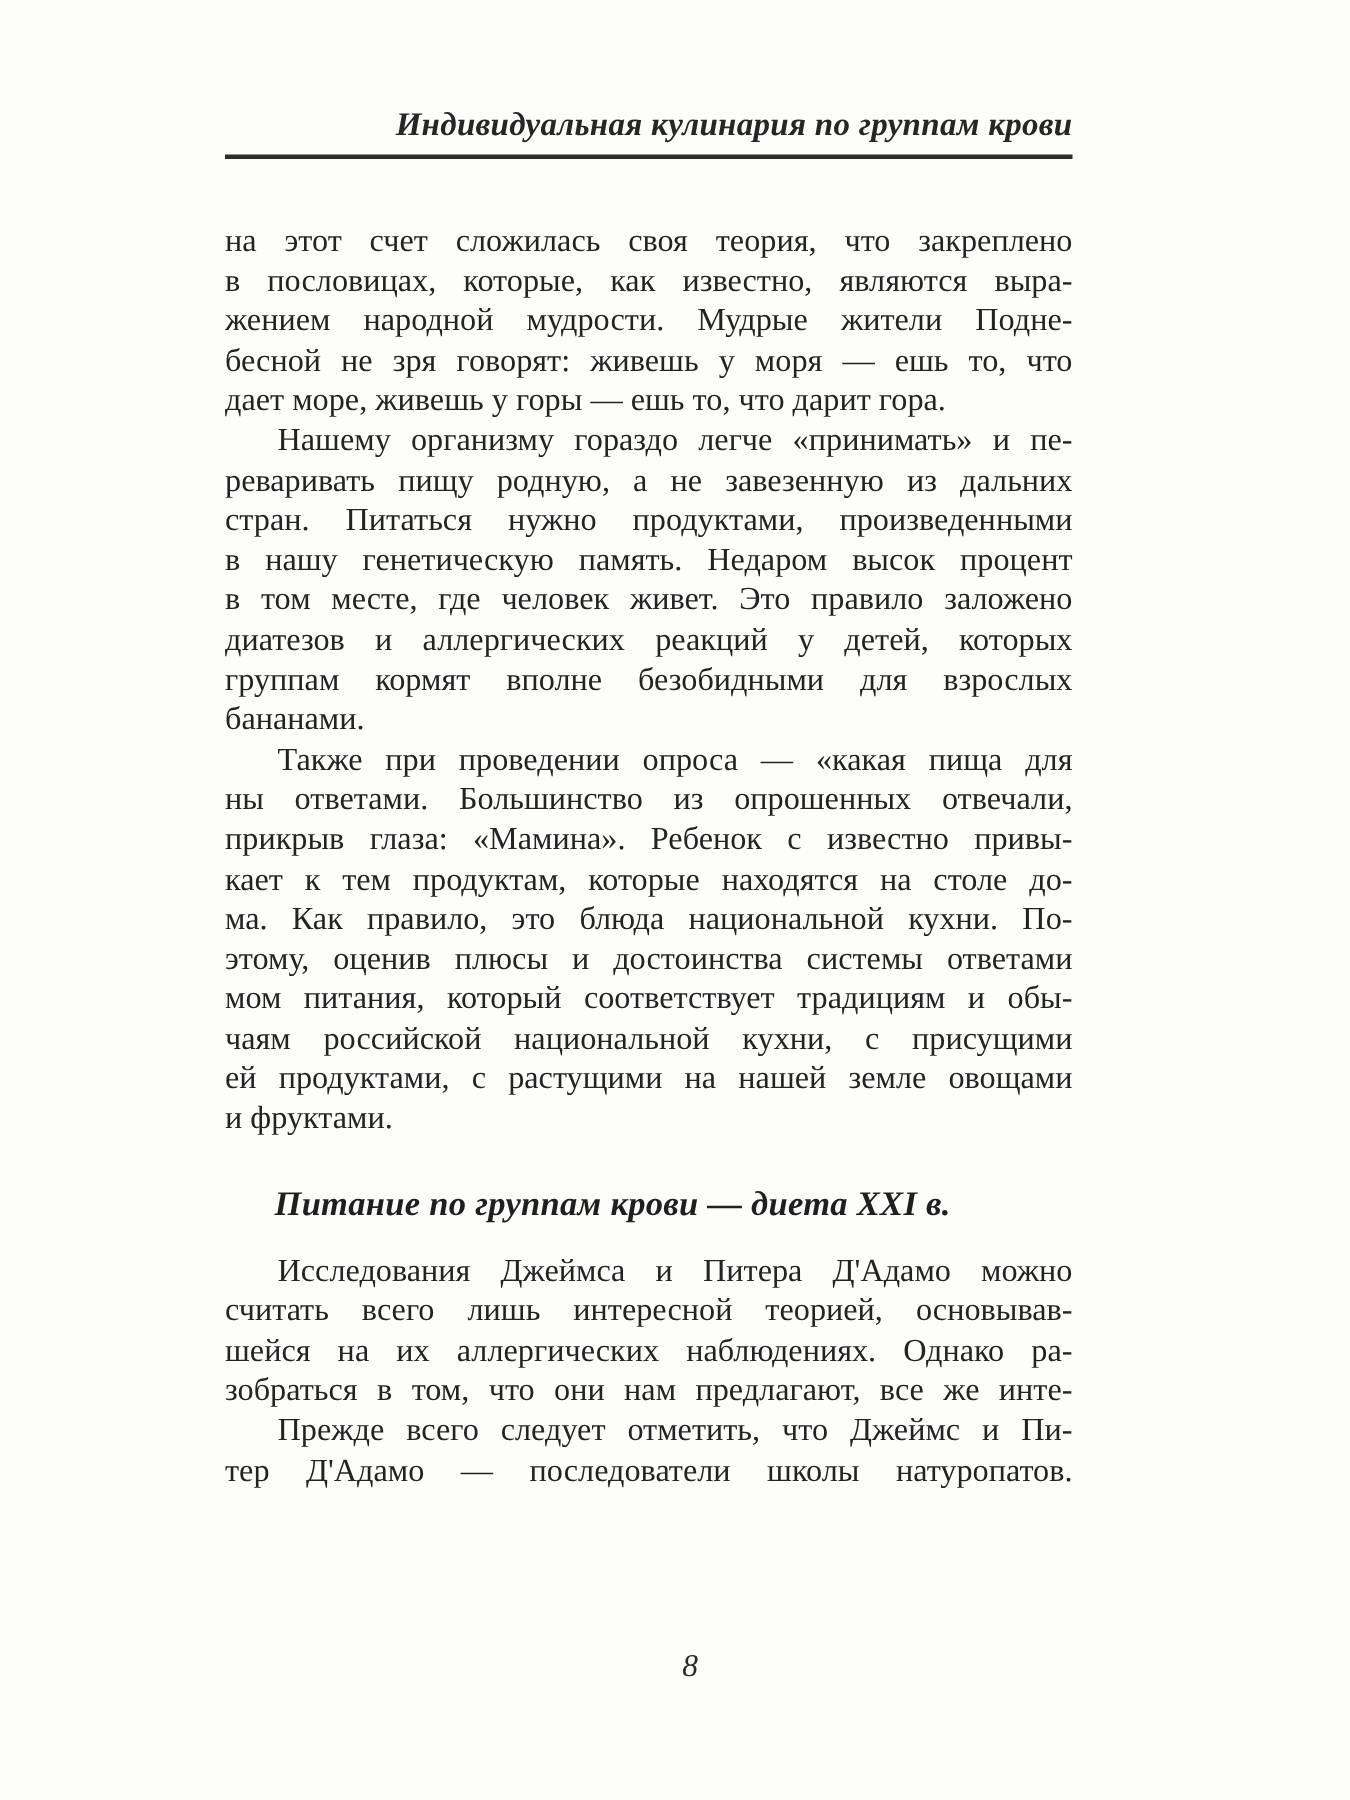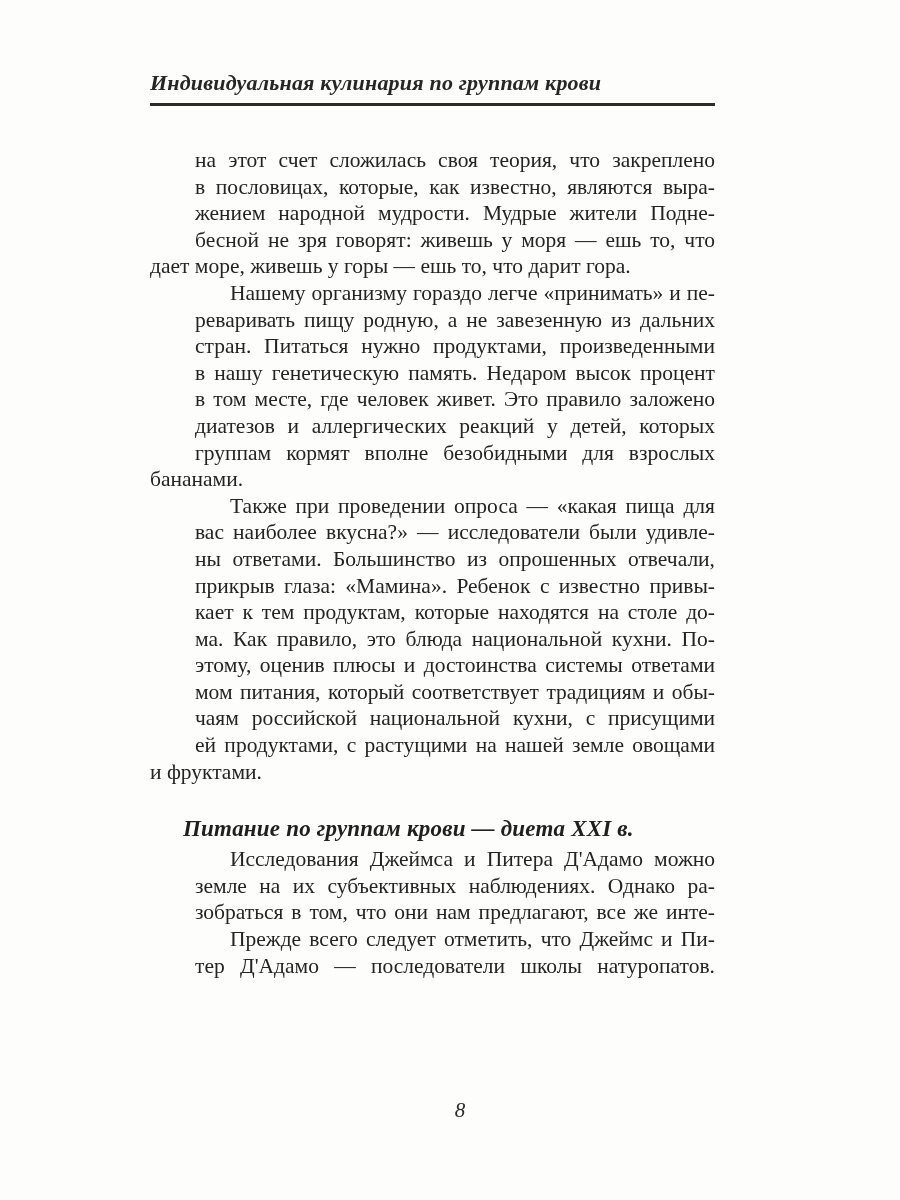--- a/index.html
+++ b/index.html
@@ -14,21 +14,21 @@
     background: #fdfdfc;
     color: #232323;
     overflow: hidden;
   }
   .column {
     position: absolute;
     left: 150px; top: 70px;
     width: 565px;
   }
   .running-head {
-    text-align: left;
+    text-align: right;
     font-style: italic;
     font-weight: 600;
     font-size: 22px;
     line-height: 26px;
     letter-spacing: 0.2px;
     color: #262626;
   }
   .header-rule {
     margin-top: 7px;
     border: 0;
@@ -39,31 +39,30 @@
     font-size: 21.5px;
     line-height: 26.6px;
   }
   .para { margin: 0; }
   .ln {
     text-align: justify;
     text-align-last: justify;
     height: 26.6px;
     overflow: hidden;
     white-space: normal;
-    margin-left: 45px;
   }
   .ln-last {
     text-align: left;
     text-align-last: left;
     height: 26.6px;
     overflow: hidden;
   }
   .ind { text-indent: 35px; }
   .section-heading {
-    margin: 30px 0 4px 0;
+    margin: 30px 0 18px 0;
     font-weight: bold;
     font-style: italic;
     font-size: 23px;
     line-height: 27px;
     text-indent: 33px;
     color: #1f1f1f;
     letter-spacing: 0.2px;
   }
   .page-number {
     position: absolute;
@@ -101,37 +100,37 @@
         <div class="ln">стран. Питаться нужно продуктами, произведенными</div>
         <div class="ln">в нашу генетическую память. Недаром высок процент</div>
         <div class="ln">в том месте, где человек живет. Это правило заложено</div>
         <div class="ln">диатезов и аллергических реакций у детей, которых</div>
         <div class="ln">группам кормят вполне безобидными для взрослых</div>
         <div class="ln-last">бананами.</div>
       </div>
 
       <div class="para">
         <div class="ln ind">Также при проведении опроса — «какая пища для</div>
-        <div class="ln">вас наиболее вкусна?» — исследователи были удивле-</div>
         <div class="ln">ны ответами. Большинство из опрошенных отвечали,</div>
         <div class="ln">прикрыв глаза: «Мамина». Ребенок с известно привы-</div>
         <div class="ln">кает к тем продуктам, которые находятся на столе до-</div>
         <div class="ln">ма. Как правило, это блюда национальной кухни. По-</div>
         <div class="ln">этому, оценив плюсы и достоинства системы ответами</div>
         <div class="ln">мом питания, который соответствует традициям и обы-</div>
         <div class="ln">чаям российской национальной кухни, с присущими</div>
         <div class="ln">ей продуктами, с растущими на нашей земле овощами</div>
         <div class="ln-last">и фруктами.</div>
       </div>
 
       <div class="section-heading">Питание по группам крови — диета XXI в.</div>
 
       <div class="para">
         <div class="ln ind">Исследования Джеймса и Питера Д'Адамо можно</div>
-        <div class="ln">земле на их субъективных наблюдениях. Однако ра-</div>
+        <div class="ln">считать всего лишь интересной теорией, основывав-</div>
+        <div class="ln">шейся на их аллергических наблюдениях. Однако ра-</div>
         <div class="ln">зобраться в том, что они нам предлагают, все же инте-</div>
       </div>
 
       <div class="para">
         <div class="ln ind">Прежде всего следует отметить, что Джеймс и Пи-</div>
         <div class="ln">тер Д'Адамо — последователи школы натуропатов.</div>
       </div>
 
     </div>
   </div>

